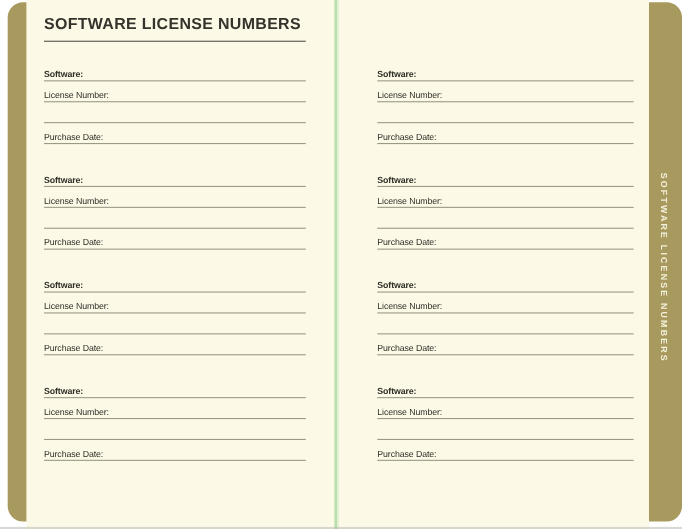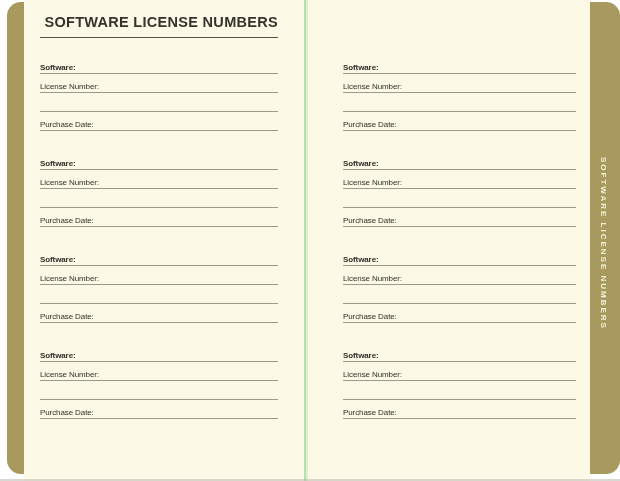--- a/index.html
+++ b/index.html
@@ -14,21 +14,21 @@
     --spine-b:#ddefd2;
   }
   *{margin:0;padding:0;box-sizing:border-box;}
   html,body{width:620px;height:481px;}
   body{
     background:#ffffff;
     font-family:"Liberation Sans", sans-serif;
     position:relative;
     overflow:hidden;
   }
-  .scene{position:absolute;inset:0;text-align:right;}
+  .scene{position:absolute;inset:0;}
   .cover{
     position:absolute;
     left:7px; top:2px; right:0; height:472px;
     background:var(--cover);
     border-radius:14px;
   }
   .page{
     position:absolute;
     left:24px; top:0; width:566px; height:481px;
     background:var(--page);

